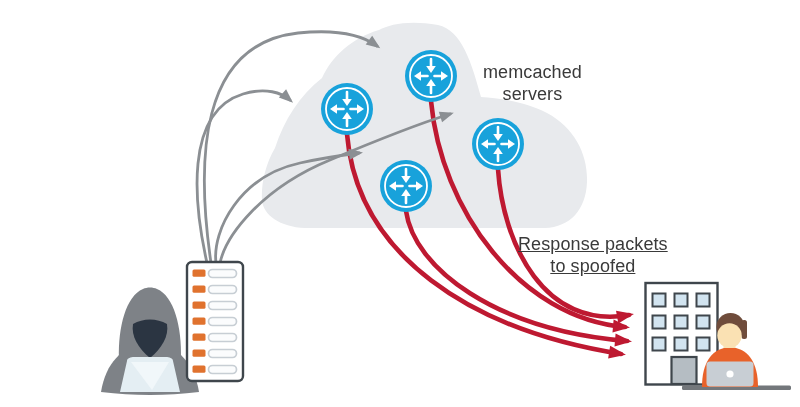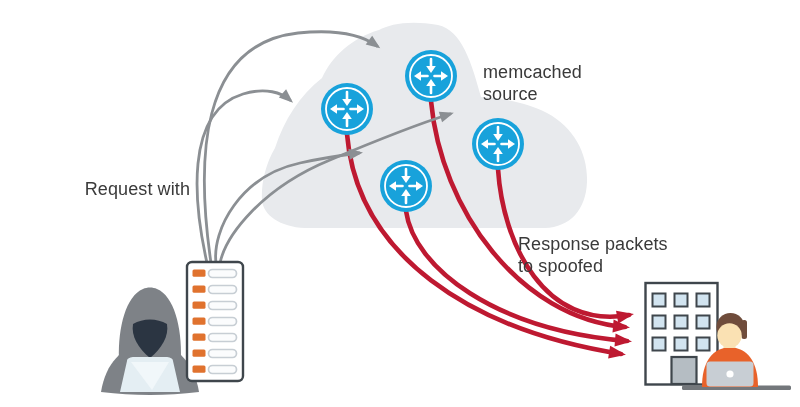--- a/index.html
+++ b/index.html
@@ -3,26 +3,26 @@
 <meta charset="utf-8">
 <style>
   html,body{margin:0;padding:0;background:#fff;}
   .stage{
     position:relative;width:800px;height:407px;background:#fff;overflow:hidden;
     font-family:"Liberation Sans",sans-serif;
   }
   .stage svg{position:absolute;left:0;top:0;}
   .label{
     position:absolute;color:var(--text-dark,#3A3A3A);
-    font-size:18px;line-height:21.5px;letter-spacing:.1px;white-space:nowrap;
+    font-size:18px;line-height:21.5px;letter-spacing:.1px;white-space:nowrap;text-align:center;
   }
   .label span{display:block;}
   #request-label{left:20px;top:179px;width:170px;text-align:right;}
   #cloud-label{left:483px;top:62px;}
-  #response-label{left:518px;top:234px;}
+  #response-label{left:518px;top:234px;text-decoration:underline;}
 
   .cloud{fill:var(--cloud,#E8EAED);}
   .gray-line{fill:none;stroke:var(--arrow-gray,#8B8F93);stroke-width:2.8;stroke-linecap:round;}
   .red-line{fill:none;stroke:var(--arrow-red,#BE1931);stroke-width:4.6;stroke-linecap:round;}
   #mGray path{fill:var(--arrow-gray,#8B8F93);stroke:none;}
   #mRed path{fill:var(--arrow-red,#BE1931);stroke:none;}
 
   .router-body{fill:var(--router-blue,#18A2DB);}
   .router-ring{fill:none;stroke:#fff;stroke-width:1.8;}
   .router-stem{stroke:#fff;stroke-width:2.6;stroke-linecap:round;}
@@ -169,24 +169,23 @@
       <rect class="hair" x="741.5" y="320" width="5.5" height="19" rx="2.5"></rect>
       <rect class="skin" x="723.5" y="343" width="12" height="8"></rect>
       <circle class="skin" cx="729.5" cy="335.5" r="12.2"></circle>
       <path class="shirt" d="M 702,387 C 702,362 712,351 724,348 L 736,348 C 748,351 758,362 758,387 Z"></path>
       <rect class="victim-laptop" x="706.5" y="361.5" width="47" height="25" rx="3.5"></rect>
       <circle cx="730" cy="374" r="3.6" fill="#fff"></circle>
     </g>
   </svg>
 
   <div class="label" id="request-label">
-    <span>Request with</span>
   </div>
   <div class="label" id="cloud-label">
     <span>memcached</span>
-    <span>source</span>
+    <span>servers</span>
   </div>
   <div class="label" id="response-label">
     <span>Response packets</span>
     <span>to spoofed</span>
   </div>
 
 </div>
 
 </body></html>

